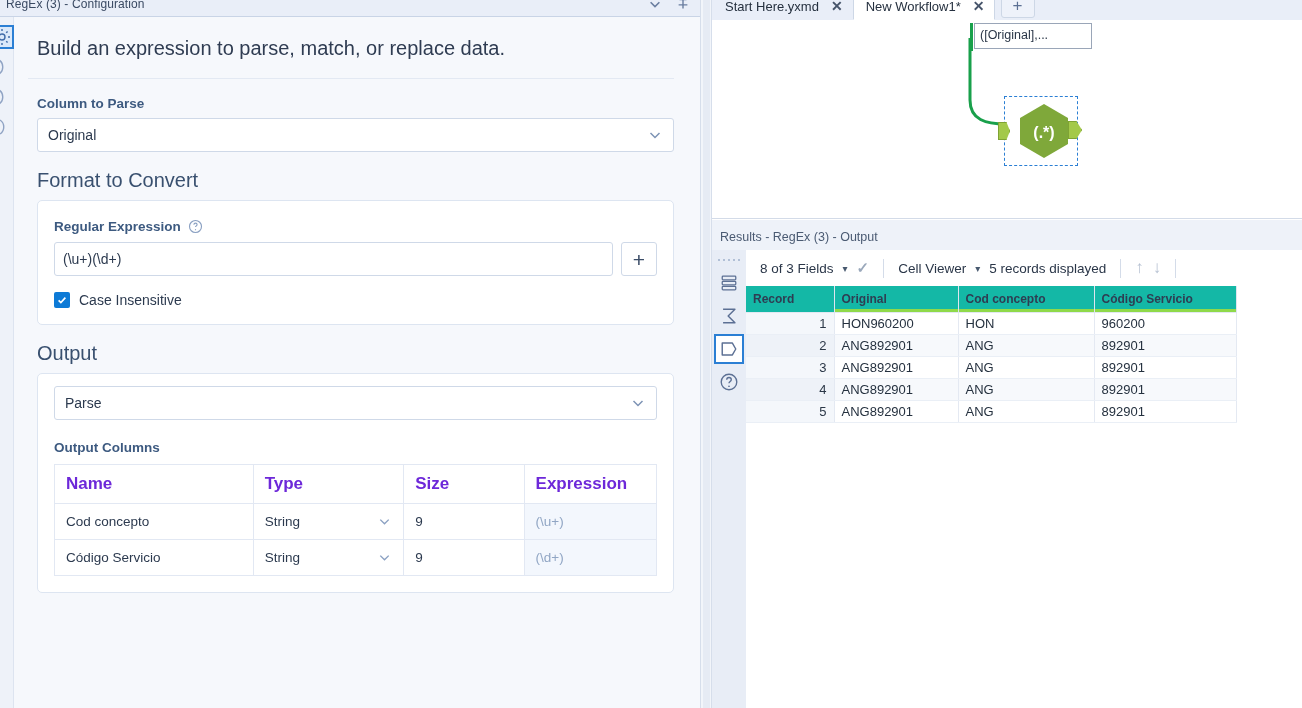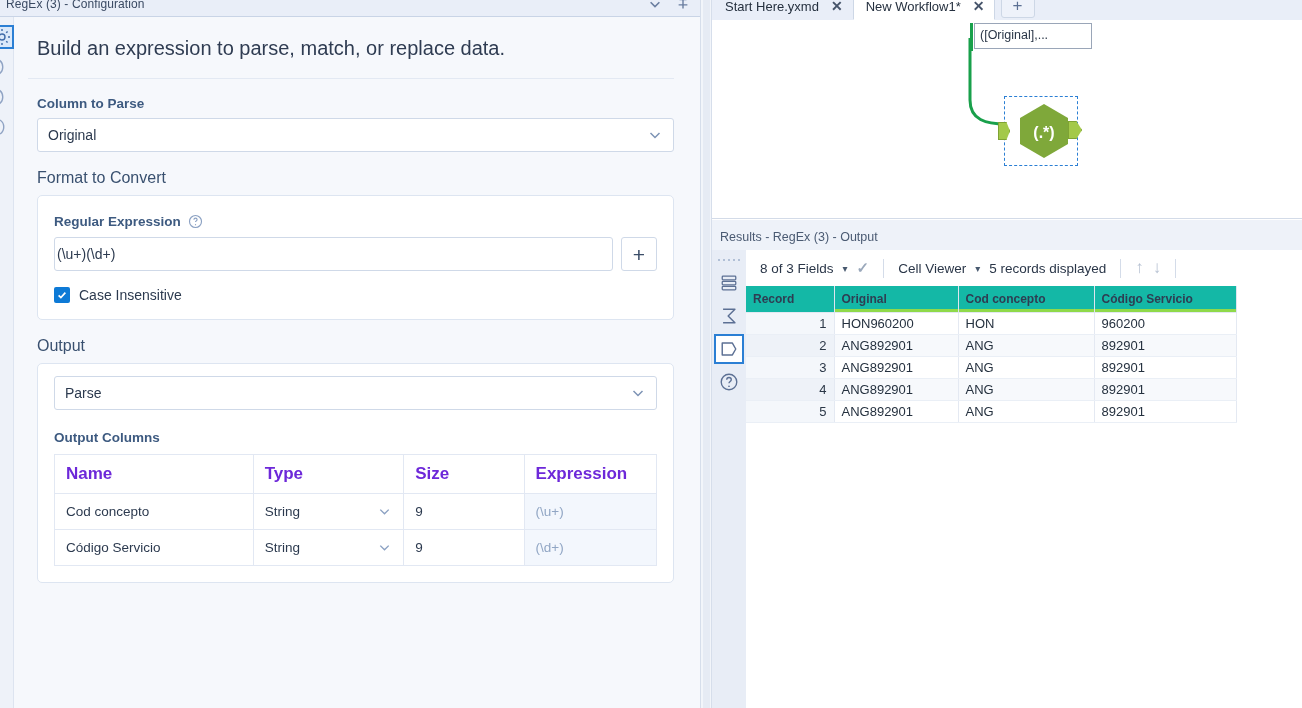--- a/index.html
+++ b/index.html
@@ -45,21 +45,21 @@
 
   .intro {
     font-size: 20px; color: #2f3c52; padding: 20px 0 18px 9px;
     border-bottom: 1px solid #e3e9f3; margin-right: 4px;
   }
   .field-label {
     font-size: 13.5px; font-weight: bold; color: #3d5a80;
     padding: 17px 0 7px 9px;
   }
   .section-label {
-    font-size: 16px; color: #39506f; padding: 17px 0 8px 9px; font-weight: normal;
+    font-size: 20px; color: #39506f; padding: 17px 0 8px 9px; font-weight: normal;
   }
   .select-box {
     margin: 0 4px 0 9px; height: 34px; background: #fff;
     border: 1px solid #cfd9e8; border-radius: 3px;
     display: flex; align-items: center; padding: 0 10px;
     font-size: 14px; color: #2c3a4f;
   }
   .select-box .chev { margin-left: auto; color: #7d93b5; }
 
   .card {
@@ -70,21 +70,21 @@
   .card-sub {
     font-size: 13.5px; font-weight: bold; color: #3d5a80;
     display: flex; align-items: center; gap: 7px; padding: 6px 0 8px 0;
   }
   .help-ico { width: 15px; height: 15px; color: #8aa0c2; }
 
   .regex-row { display: flex; align-items: stretch; gap: 8px; }
   .regex-input {
     flex: 1; height: 34px; background: #fff;
     border: 1px solid #cfd9e8; border-radius: 3px;
-    display: flex; align-items: center; padding: 0 2px;
+    display: flex; align-items: center; padding: 0 8px;
     font-size: 14px; color: #2c3a4f;
   }
   .plus-btn {
     width: 36px; height: 34px; background: #fff;
     border: 1px solid #cfd9e8; border-radius: 3px;
     display: flex; align-items: center; justify-content: center;
     color: #3b4d68; font-size: 21px; line-height: 1;
   }
   .check-row { display: flex; align-items: flex-end; gap: 9px; padding-top: 16px; }
   .cbox {

